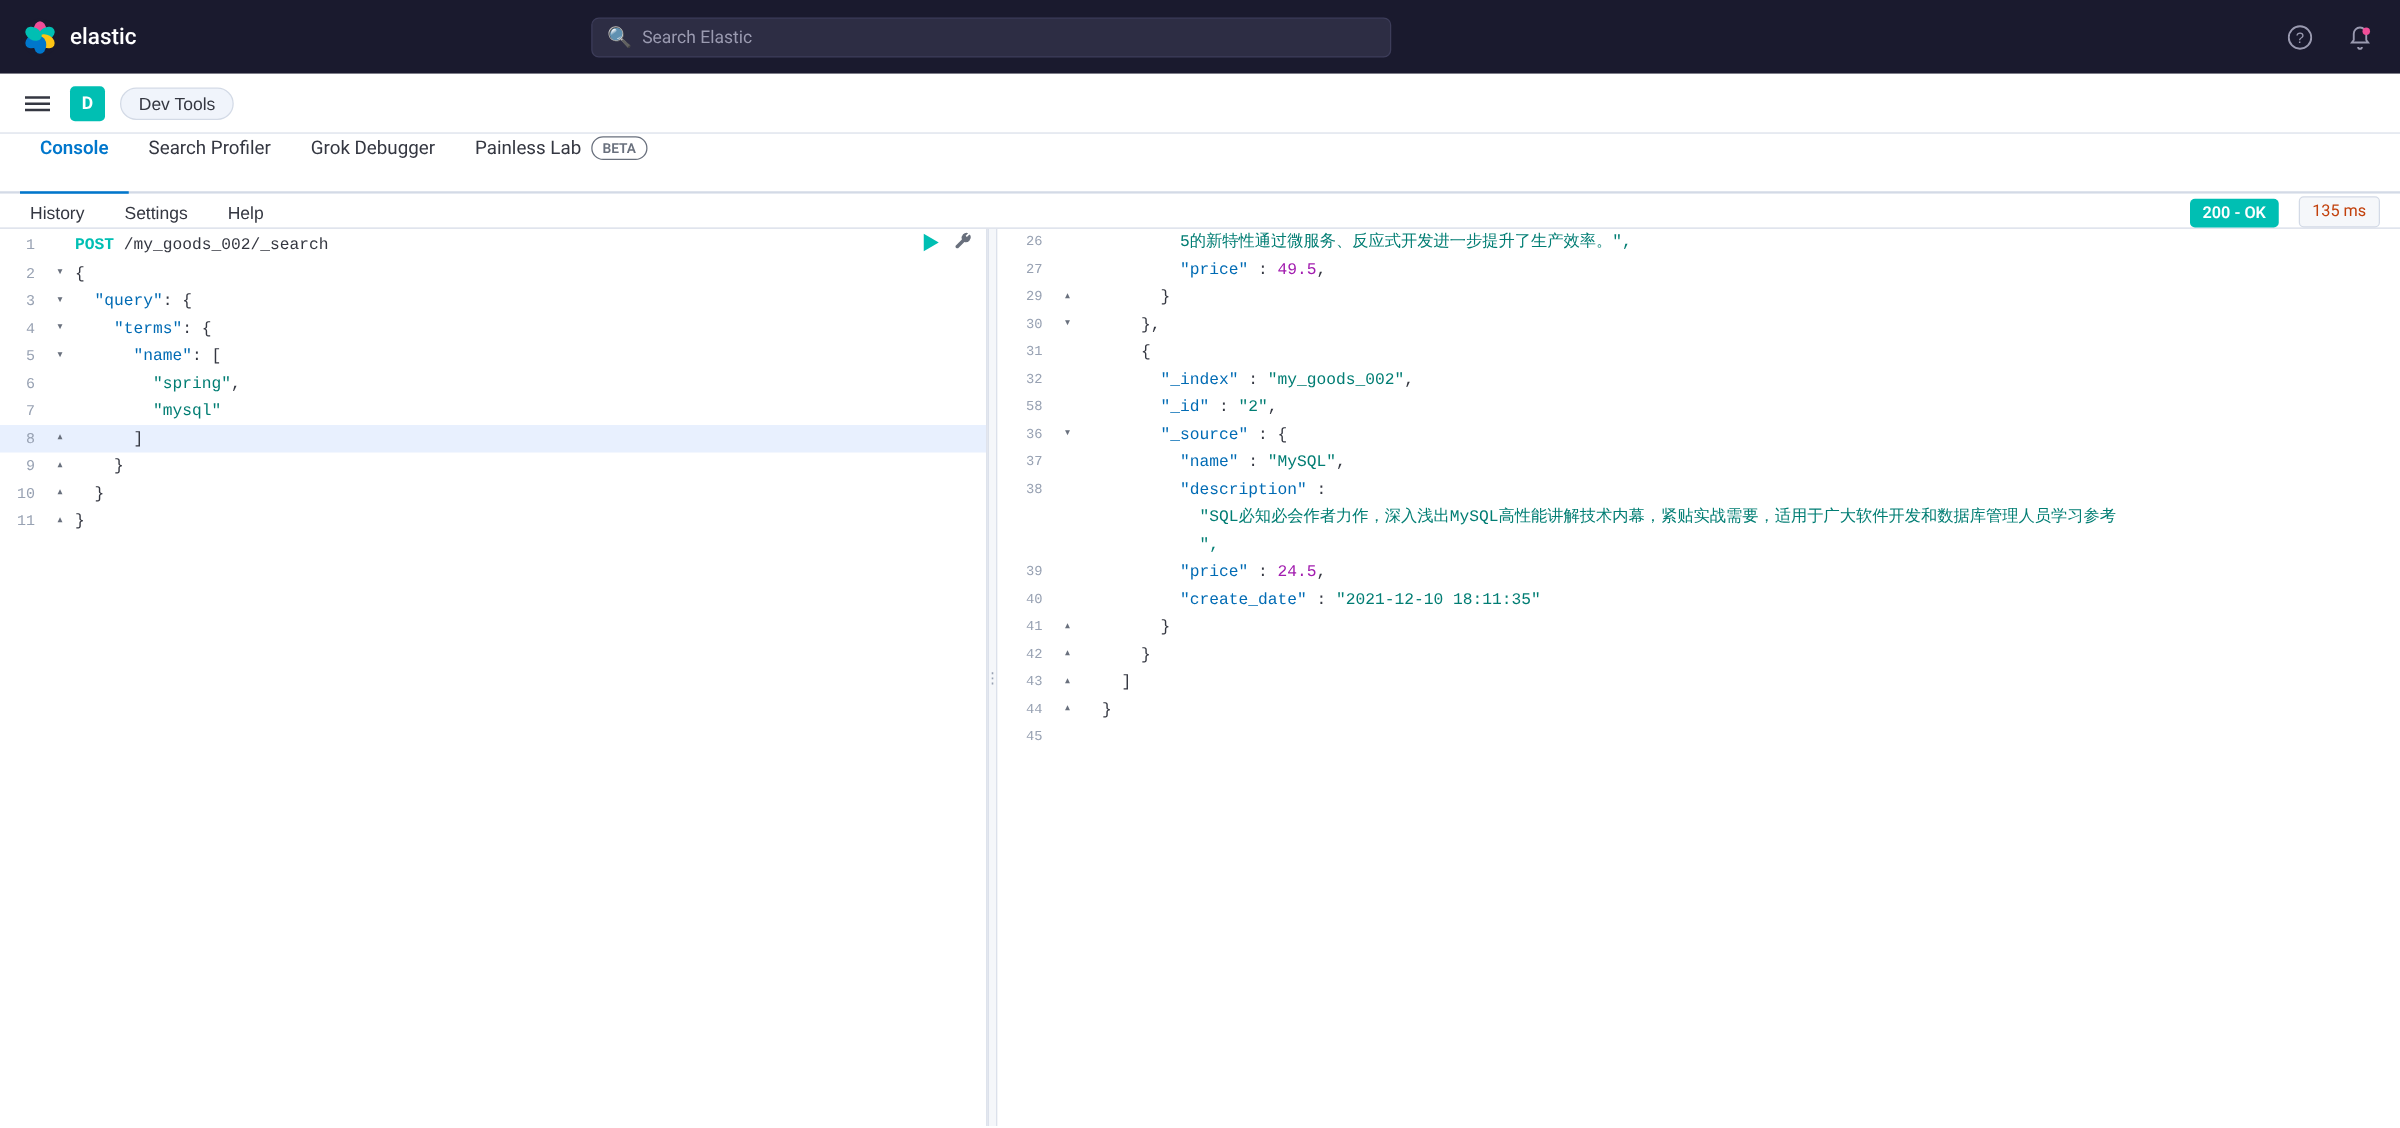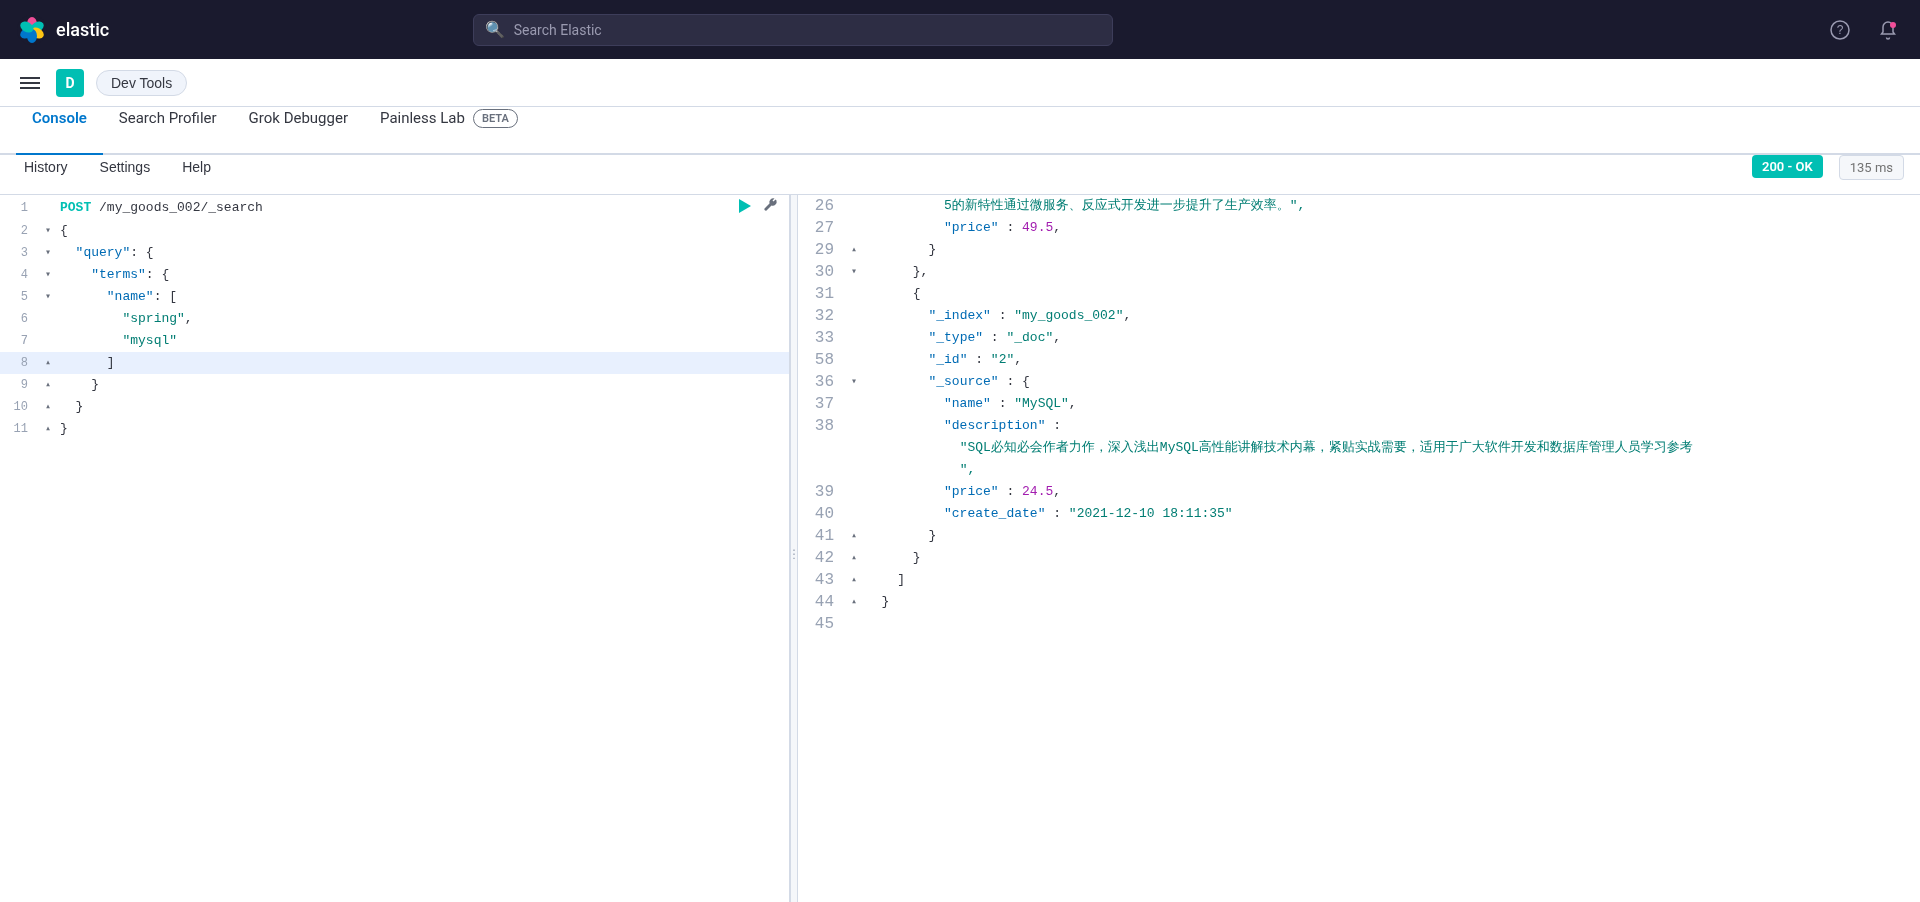--- a/index.html
+++ b/index.html
@@ -140,23 +140,23 @@
       padding: 2px 8px;
       font-size: 11px;
       color: #69707d;
       font-weight: 600;
     }
 
     
     .toolbar {
       background: #fff;
       border-bottom: 1px solid #d3dae6;
-      height: 40px;
-      display: flex;
-      align-items: flex-start;
+      height: 28px;
+      display: flex;
+      align-items: flex-end;
       padding: 0 16px;
       gap: 16px;
     }
     .toolbar-btn {
       background: none;
       border: none;
       cursor: pointer;
       font-size: 14px;
       color: #343741;
       padding: 4px 8px;
@@ -169,21 +169,21 @@
       padding: 4px 10px;
       font-size: 13px;
       font-weight: 600;
     }
     .time-badge {
       background: #f5f7fa;
       border: 1px solid #d3dae6;
       border-radius: 4px;
       padding: 4px 10px;
       font-size: 13px;
-      color: #737373;
+      color: #c2410c;
     }
 
     
     .main-content {
       display: flex;
       height: calc(100vh - 48px - 48px - 48px - 40px);
       overflow: hidden;
     }
 
     
@@ -286,21 +286,21 @@
       align-items: flex-start;
       min-height: 22px;
       line-height: 22px;
     }
     .r-line-num {
       width: 48px;
       min-width: 48px;
       text-align: right;
       padding-right: 12px;
       color: #98a2b3;
-      font-size: 16px;
+      font-size: 11px;
       user-select: none;
     }
     .r-line-toggle {
       width: 16px;
       min-width: 16px;
       color: #98a2b3;
       font-size: 10px;
       user-select: none;
       text-align: center;
     }
@@ -512,25 +512,20 @@
         <span class="r-line-toggle"></span>
         <span class="r-line-content">      <span class="c-punct">{</span></span>
       </div>
 
       <div class="response-line">
         <span class="r-line-num">32</span>
         <span class="r-line-toggle"></span>
         <span class="r-line-content">        <span class="c-key">"_index"</span><span class="c-punct"> : </span><span class="c-string">"my_goods_002"</span><span class="c-punct">,</span></span>
       </div>
 
-      <div class="response-line">
-        <span class="r-line-num">33</span>
-        <span class="r-line-toggle"></span>
-        <span class="r-line-content">        <span class="c-key">"_type"</span><span class="c-punct"> : </span><span class="c-string">"_doc"</span><span class="c-punct">,</span></span>
-      </div>
 
       <div class="response-line">
         <span class="r-line-num">58</span>
         <span class="r-line-toggle"></span>
         <span class="r-line-content">        <span class="c-key">"_id"</span><span class="c-punct"> : </span><span class="c-string">"2"</span><span class="c-punct">,</span></span>
       </div>
 
 
       <div class="response-line">
         <span class="r-line-num">36</span>

